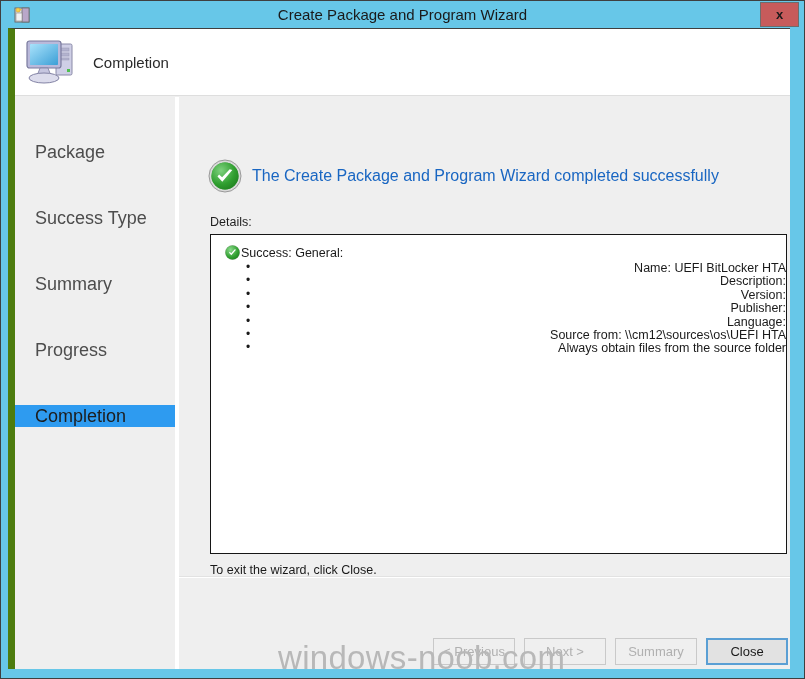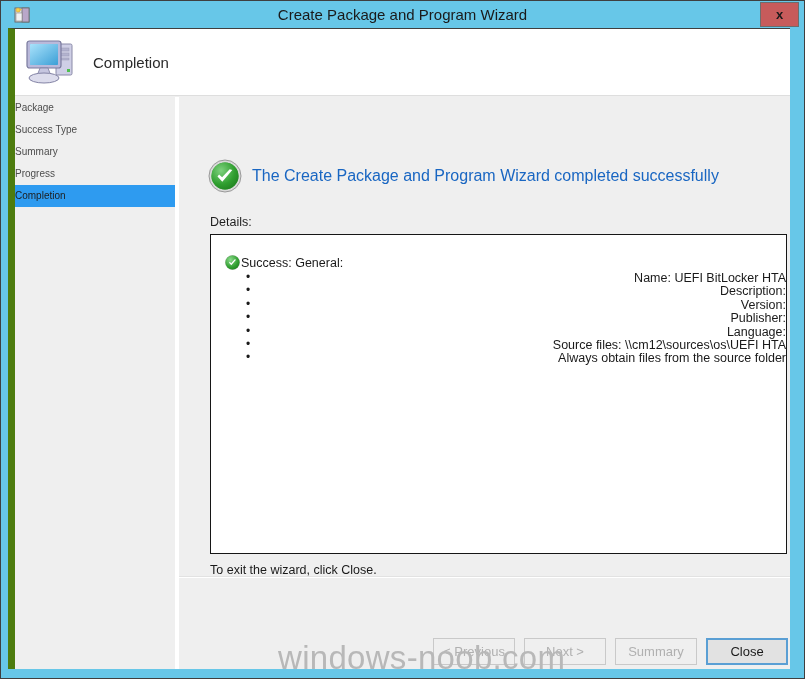--- a/index.html
+++ b/index.html
@@ -117,24 +117,26 @@
   .nav {
     position: absolute;
     left: 0; top: 68px;
     width: 160px;
     bottom: 0;
     background: #efefef;
   }
   .nav-item {
     height: 22px;
     line-height: 22px;
-    font-size: 10px;
+    padding-left: 20px;
+    font-size: 18px;
     color: #4d4d4d;
     cursor: default;
     white-space: nowrap;
+    margin-top: 44px;
   }
   .nav-item.active {
     background: #2e9bf0;
     color: #1d1d1d;
   }
 
   .nav-divider {
     position: absolute;
     left: 160px; top: 68px;
     width: 4px;
@@ -184,21 +186,21 @@
     width: 577px;
     height: 320px;
     background: #ffffff;
     border: 1px solid #161616;
     box-sizing: border-box;
     overflow: hidden;
   }
 
   .detail-head {
     position: relative;
-    margin: 21px 0 0 14px;
+    margin: 11px 0 0 14px;
     padding-left: 16px;
     font-size: 12.5px;
     color: #1a1a1a;
     line-height: 14px;
     white-space: nowrap;
   }
   .detail-head-icon {
     position: absolute;
     left: 0; top: -1px;
     width: 15px; height: 15px;
@@ -384,21 +386,21 @@
             </svg>
           </span>
           <span>Success: General:</span>
         </div>
         <ul class="detail-list">
           <li>Name: UEFI BitLocker HTA</li>
           <li>Description:</li>
           <li>Version:</li>
           <li>Publisher:</li>
           <li>Language:</li>
-          <li>Source files: \\cm12\sources\os\UEFI HTA</li>
+          <li>Source from: \\cm12\sources\os\UEFI HTA</li>
           <li>Always obtain files from the source folder</li>
         </ul>
       </div>
 
       <div class="exit-note">To exit the wizard, click Close.</div>
     </div>
 
     <div class="footer-sep"></div>
     <div class="footer">
       <div class="btn btn-prev">&lt; Previous</div>

